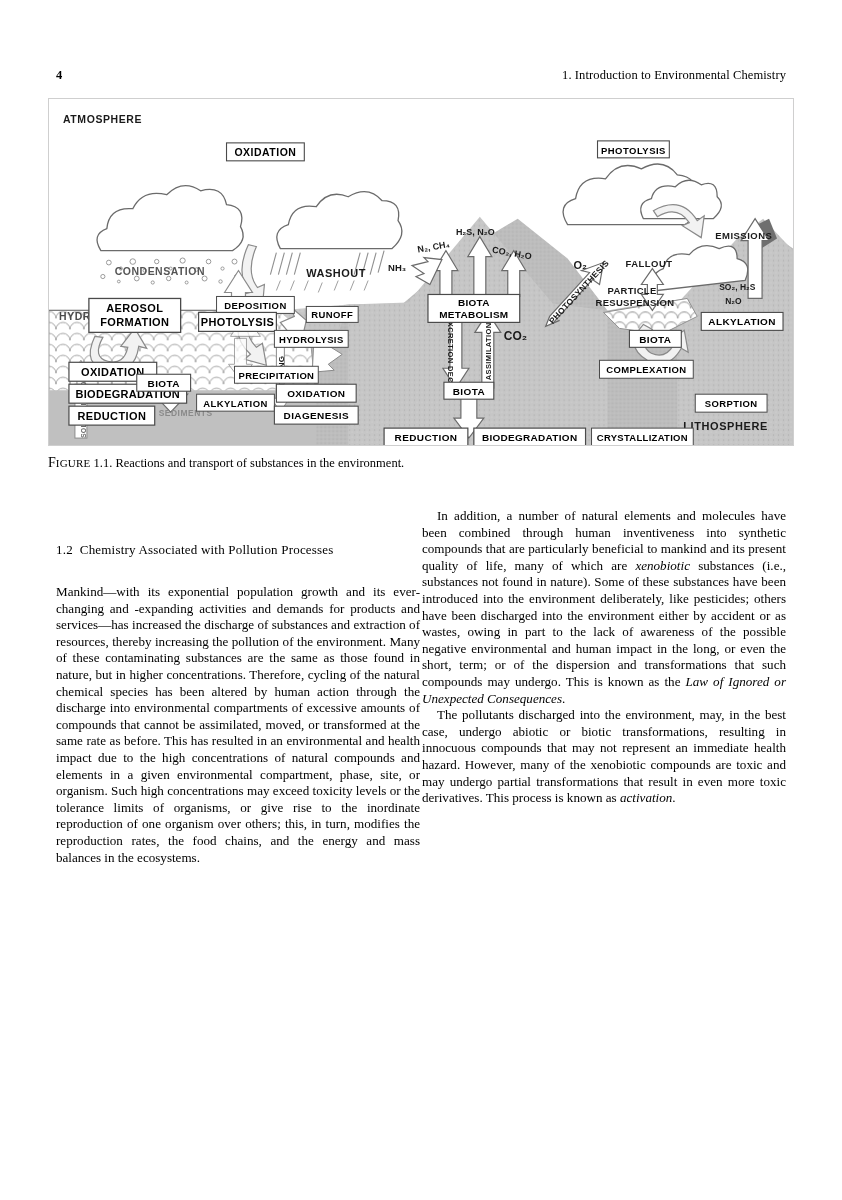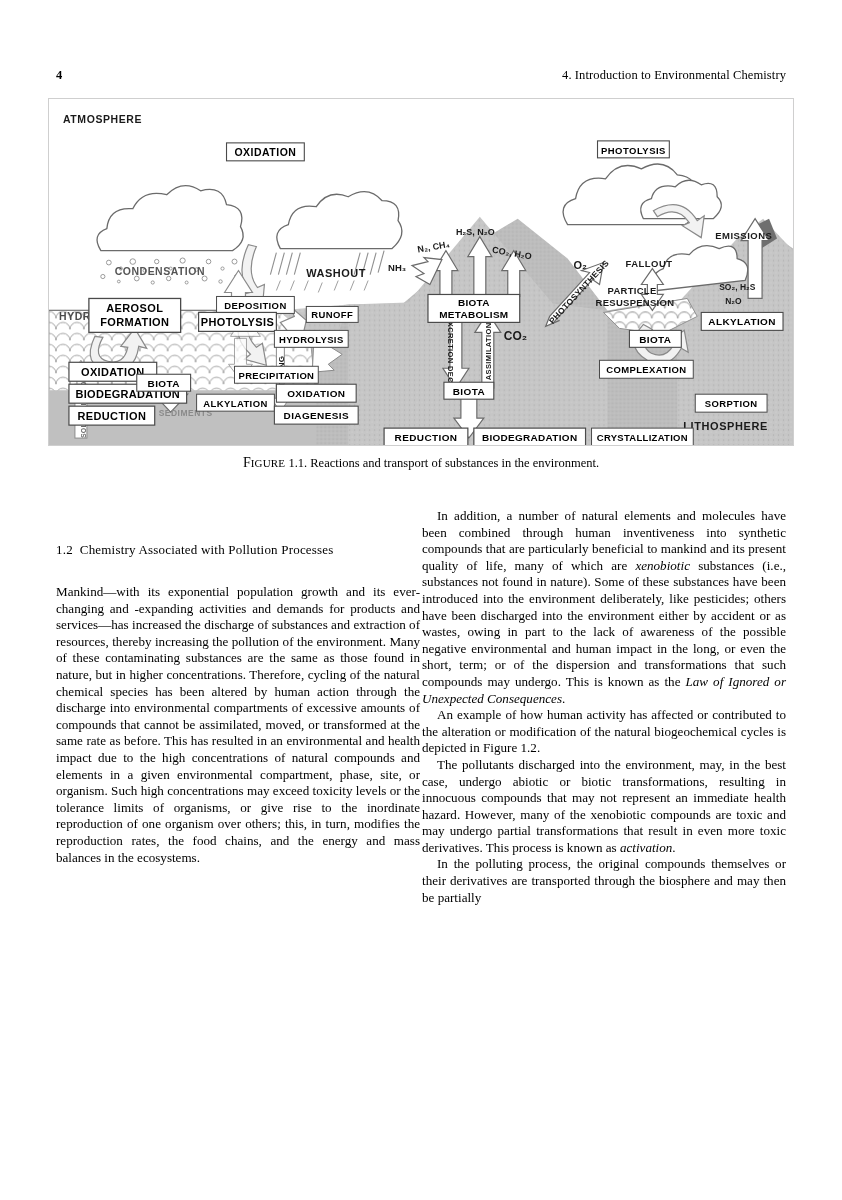--- a/index.html
+++ b/index.html
@@ -11,21 +11,21 @@
 
   
   .runhead{position:absolute;top:68px;left:56px;right:56px;height:18px;}
   .folio{position:absolute;left:0;top:0;font-size:12.5px;font-weight:bold;}
   .runtitle{position:absolute;right:0;top:0;font-size:12.5px;letter-spacing:.1px;white-space:nowrap;}
 
   
   .figure{position:absolute;left:48px;top:98px;width:746px;height:348px;}
   .figframe{position:absolute;inset:0;background:#f9a8d4;border:1px solid #cfcfcf;overflow:hidden;}
   .fig-svg{position:absolute;inset:0;}
-  .caption{position:absolute;left:48px;top:455px;width:746px;text-align:center;font-size:12.5px;}
+  .caption{position:absolute;left:48px;top:455px;width:746px;font-size:12.5px;}
   .caption .sc{font-size:14px;}
   .caption .scs{font-size:11px;letter-spacing:.2px;}
 
   
   .col{position:absolute;top:508px;width:364px;font-size:13.1px;line-height:16.6px;text-align:justify;}
   .col.left{left:56px;}
   .col.right{left:422px;}
   .col p{margin:0;text-indent:15px;}
   .col p.noindent{text-indent:0;}
   .h2{margin:0;font-size:13px;font-weight:normal;line-height:24px;letter-spacing:.2px;}
@@ -36,21 +36,21 @@
   
   .lbl{font-family:"Liberation Sans",sans-serif;font-weight:bold;}
 </style>
 </head>
 <body>
 
 <div class="page">
 
   <div class="runhead">
     <span class="folio">4</span>
-    <span class="runtitle">4. Introduction to Environmental Chemistry</span>
+    <span class="runtitle">1. Introduction to Environmental Chemistry</span>
   </div>
 
   <div class="figure">
     <div class="figframe">
       <svg class="fig-svg" viewBox="0 0 746 348">
         <defs>
           <pattern id="grain" width="4" height="4" patternUnits="userSpaceOnUse">
             <rect width="4" height="4" fill="#bdbdbd"></rect>
             <circle cx="1" cy="1" r="0.6" fill="#a8a8a8"></circle>
             <circle cx="3" cy="3" r="0.5" fill="#cdcdcd"></circle>
@@ -356,18 +356,16 @@
     <h2 class="h2">
       <span>1.2</span>&nbsp;
       <span>Chemistry Associated with Pollution Processes</span>
     </h2>
     <div class="gap-after-h"></div>
     <p class="noindent">Mankind—with its exponential population growth and its ever-changing and -expanding activities and demands for products and services—has increased the discharge of substances and extraction of resources, thereby increasing the pollution of the environment. Many of these contaminating substances are the same as those found in nature, but in higher concentrations. Therefore, cycling of the natural chemical species has been altered by human action through the discharge into environmental compartments of excessive amounts of compounds that cannot be assimilated, moved, or transformed at the same rate as before. This has resulted in an environmental and health impact due to the high concentrations of natural compounds and elements in a given environmental compartment, phase, site, or organism. Such high concentrations may exceed toxicity levels or the tolerance limits of organisms, or give rise to the inordinate reproduction of one organism over others; this, in turn, modifies the reproduction rates, the food chains, and the energy and mass balances in the ecosystems.</p>
   </div>
 
   <div class="col right">
     <p><span>In addition, a number of natural elements and molecules have been combined through human inventiveness into synthetic compounds that are particularly beneficial to mankind and its present quality of life, many of which are </span><i>xenobiotic</i><span> substances (i.e., substances not found in nature). Some of these substances have been introduced into the environment deliberately, like pesticides; others have been discharged into the environment either by accident or as wastes, owing in part to the lack of awareness of the possible negative environmental and human impact in the long, or even the short, term; or of the dispersion and transformations that such compounds may undergo. This is known as the </span><i>Law of Ignored or Unexpected Consequences</i><span>.</span></p>
-    <p>An example of how human activity has affected or contributed to the alteration or modification of the natural biogeochemical cycles is depicted in Figure 1.2.</p>
     <p><span>The pollutants discharged into the environment, may, in the best case, undergo abiotic or biotic transformations, resulting in innocuous compounds that may not represent an immediate health hazard. However, many of the xenobiotic compounds are toxic and may undergo partial transformations that result in even more toxic derivatives. This process is known as </span><i>activation</i><span>.</span></p>
-    <p>In the polluting process, the original compounds themselves or their derivatives are transported through the biosphere and may then be partially</p>
   </div>
 
 </div>
 
 </body></html>

